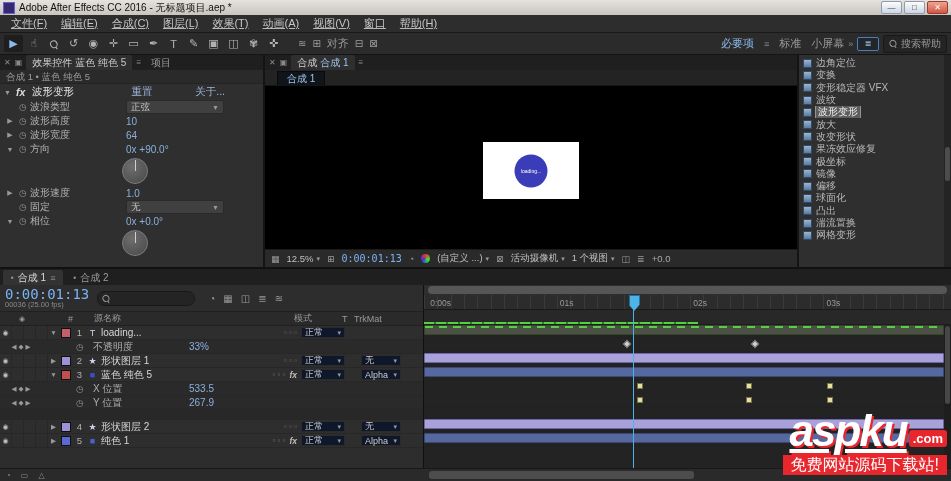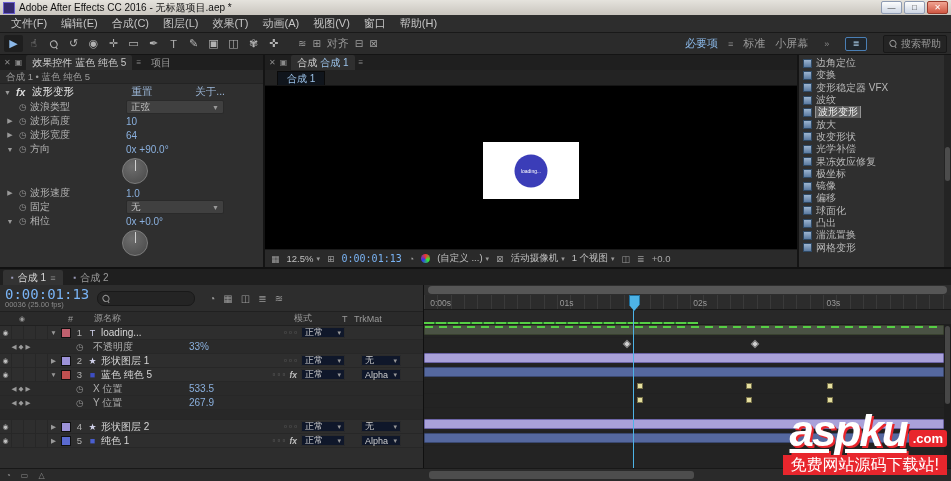--- a/index.html
+++ b/index.html
@@ -13,32 +13,32 @@
             padding:0 3px;color:#111;font-size:10px;flex:none;}
   .title-icon{width:10px;height:10px;background:#342a6e;border:1px solid #6a5fd0;margin-right:4px;flex:none;}
   .title-text{white-space:nowrap;overflow:hidden;}
   .win-btns{margin-left:auto;display:flex;gap:2px;}
   .win-btn{width:19px;height:11px;font-size:8px;line-height:11px;text-align:center;color:#333;
            background:linear-gradient(#fdfdfd,#cdd6e4);border:1px solid #8e9bb3;border-radius:2px;}
   .win-btn.close{background:linear-gradient(#f0a492,#d05843);border-color:#993b2c;color:#fff;}
 
   
   .menubar{height:17px;background:#2d2d2d;display:flex;align-items:center;padding-left:4px;
-           border-bottom:1px solid #191919;flex:none;}
+           border-bottom:1px solid #191919;flex:none;text-decoration:underline;}
   .menu-item{padding:0 7px;color:#c6c6c6;font-size:11px;}
 
   
   .toolbar{height:21px;background:#2b2b2b;display:flex;align-items:center;padding:0 4px;
            border-bottom:1px solid #141414;flex:none;gap:1px;}
   .tool{width:19px;height:17px;display:flex;align-items:center;justify-content:center;color:#b2b2b2;
         font-size:11px;border-radius:2px;flex:none;}
   .tool.active{background:#1e1e1e;color:#8bb8e8;}
   .tb-mid{display:flex;align-items:center;gap:6px;margin-left:14px;color:#9a9a9a;}
   .tb-ic{font-size:10px;color:#9f9f9f;}
-  .tb-right{margin-left:auto;display:flex;align-items:center;gap:16px;}
+  .tb-right{margin-left:auto;display:flex;align-items:center;gap:4px;}
   .ws{color:#9a9a9a;}
   .ws.active{color:#8ab7e6;}
   .ws-menu{color:#8a8a8a;font-size:9px;}
   .cc-box{width:20px;height:12px;border:1px solid #4a7fb5;background:#20262c;display:flex;align-items:center;
           justify-content:center;font-size:8px;color:#9fc0dc;border-radius:2px;}
   .help-search{display:flex;align-items:center;gap:4px;background:#242424;border:1px solid #181818;
                padding:1px 5px;color:#9a9a9a;border-radius:2px;font-size:10px;}
   .mag{display:inline-block;transform:rotate(-35deg);font-size:10px;color:#9a9a9a;}
 
   
@@ -414,24 +414,20 @@
           <div class="fx-item">
             <span class="fx-ic"></span>
             <span class="fx-label">放大</span>
           </div>
           <div class="fx-item">
             <span class="fx-ic"></span>
             <span class="fx-label">改变形状</span>
           </div>
           <div class="fx-item">
             <span class="fx-ic"></span>
-            <span class="fx-label">光学补偿</span>
-          </div>
-          <div class="fx-item">
-            <span class="fx-ic"></span>
             <span class="fx-label">果冻效应修复</span>
           </div>
           <div class="fx-item">
             <span class="fx-ic"></span>
             <span class="fx-label">极坐标</span>
           </div>
           <div class="fx-item">
             <span class="fx-ic"></span>
             <span class="fx-label">镜像</span>
           </div>

